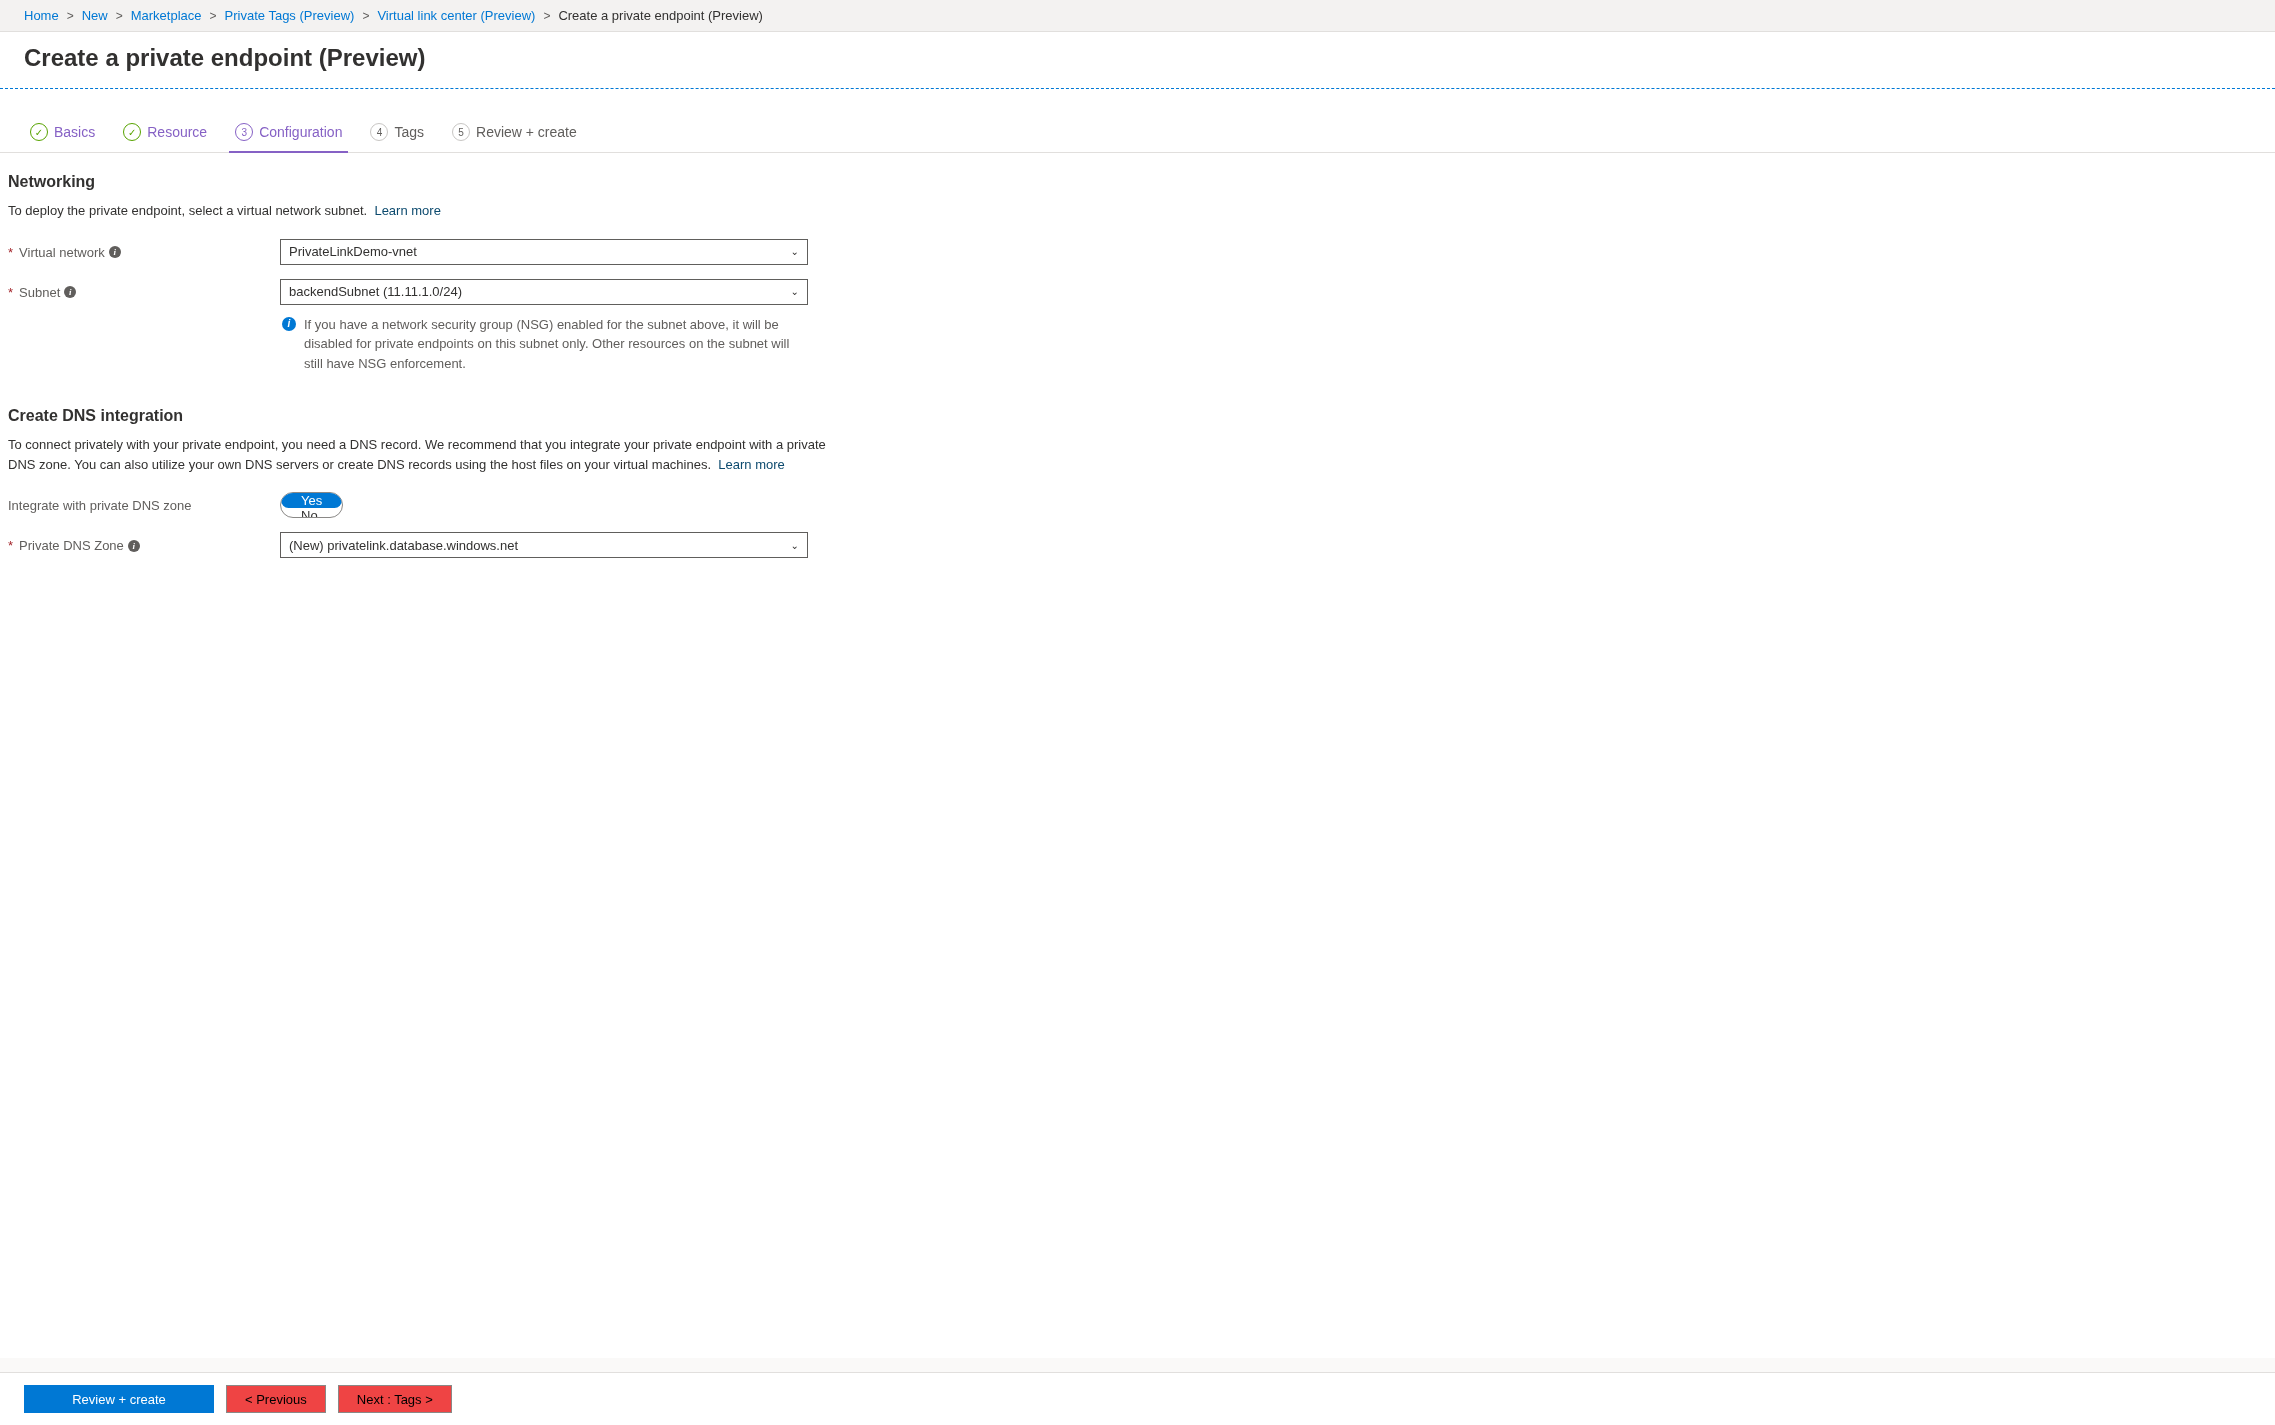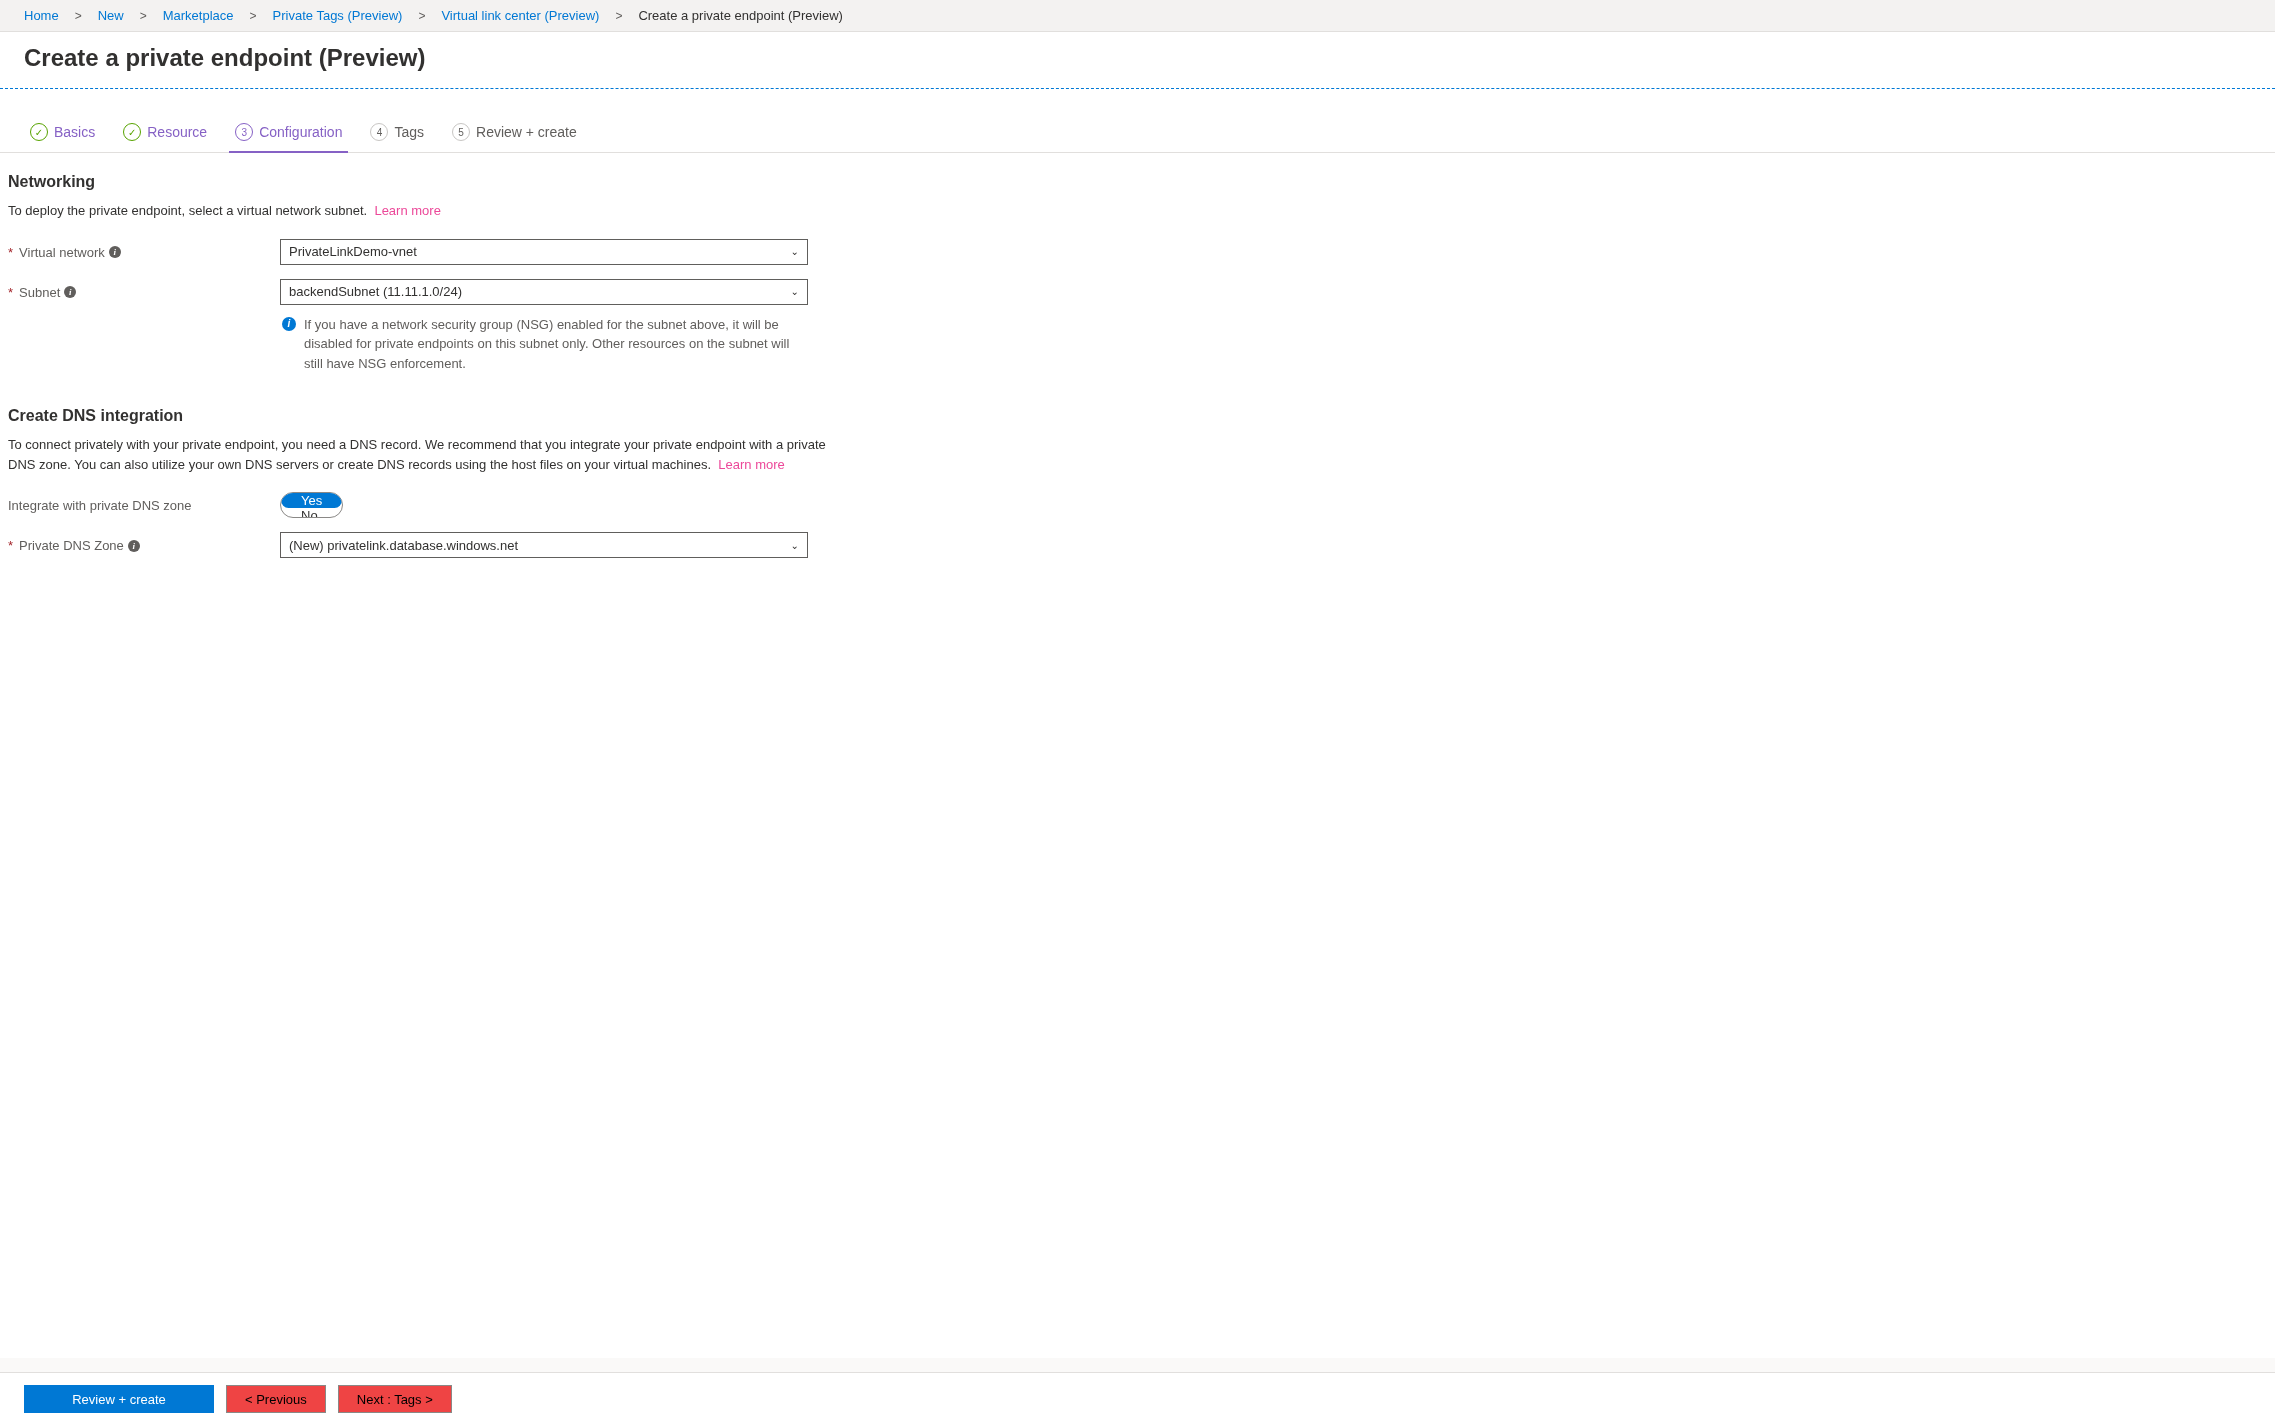--- a/index.html
+++ b/index.html
@@ -9,21 +9,21 @@
       color: #323130;
       background: #faf9f8;
     }
     .breadcrumb {
       padding: 8px 24px;
       background: #f3f2f1;
       border-bottom: 1px solid #e1dfdd;
       font-size: 13px;
       display: flex;
       align-items: center;
-      gap: 16px;
+      gap: 8px;
     }
     .breadcrumb a { color: #0078d4; text-decoration: none; cursor: pointer; }
     .breadcrumb-sep { color: #605e5c; font-size: 12px; }
     .breadcrumb-current { color: #323130; }
     .page-title {
       font-size: 24px;
       font-weight: 600;
       padding: 12px 24px 16px;
       background: #fff;
       color: #323130;
@@ -55,21 +55,21 @@
       display: inline-flex; align-items: center; justify-content: center;
       font-size: 10px; color: #605e5c;
     }
     .tab.done .tab-circle { border-color: #57a300; color: #57a300; }
     .tab.done { color: #8661c5; }
     .tab.active .tab-circle { border-color: #8661c5; color: #8661c5; }
     .tab.pending { color: #605e5c; }
     .section { padding: 20px 8px 0; max-width: 900px; }
     .section h2 { font-size: 16px; font-weight: 600; margin-bottom: 10px; }
     .section p { font-size: 13px; color: #323130; line-height: 1.5; margin-bottom: 18px; max-width: 820px; }
-    .section p a { color: #ec4899; text-decoration: none; cursor:pointer; }
+    .section p a { color: #0c4a6e; text-decoration: none; cursor:pointer; }
     .form-row { display: flex; align-items: flex-start; margin-bottom: 14px; }
     .form-label {
       width: 272px; flex: 0 0 272px;
       font-size: 13px; color: #605e5c;
       display: flex; align-items: center; gap: 4px;
       padding-top: 6px;
     }
     .req { color: #a4262c; margin-right: 2px; }
     .info-icon {
       width: 12px; height: 12px; border-radius: 50%;

